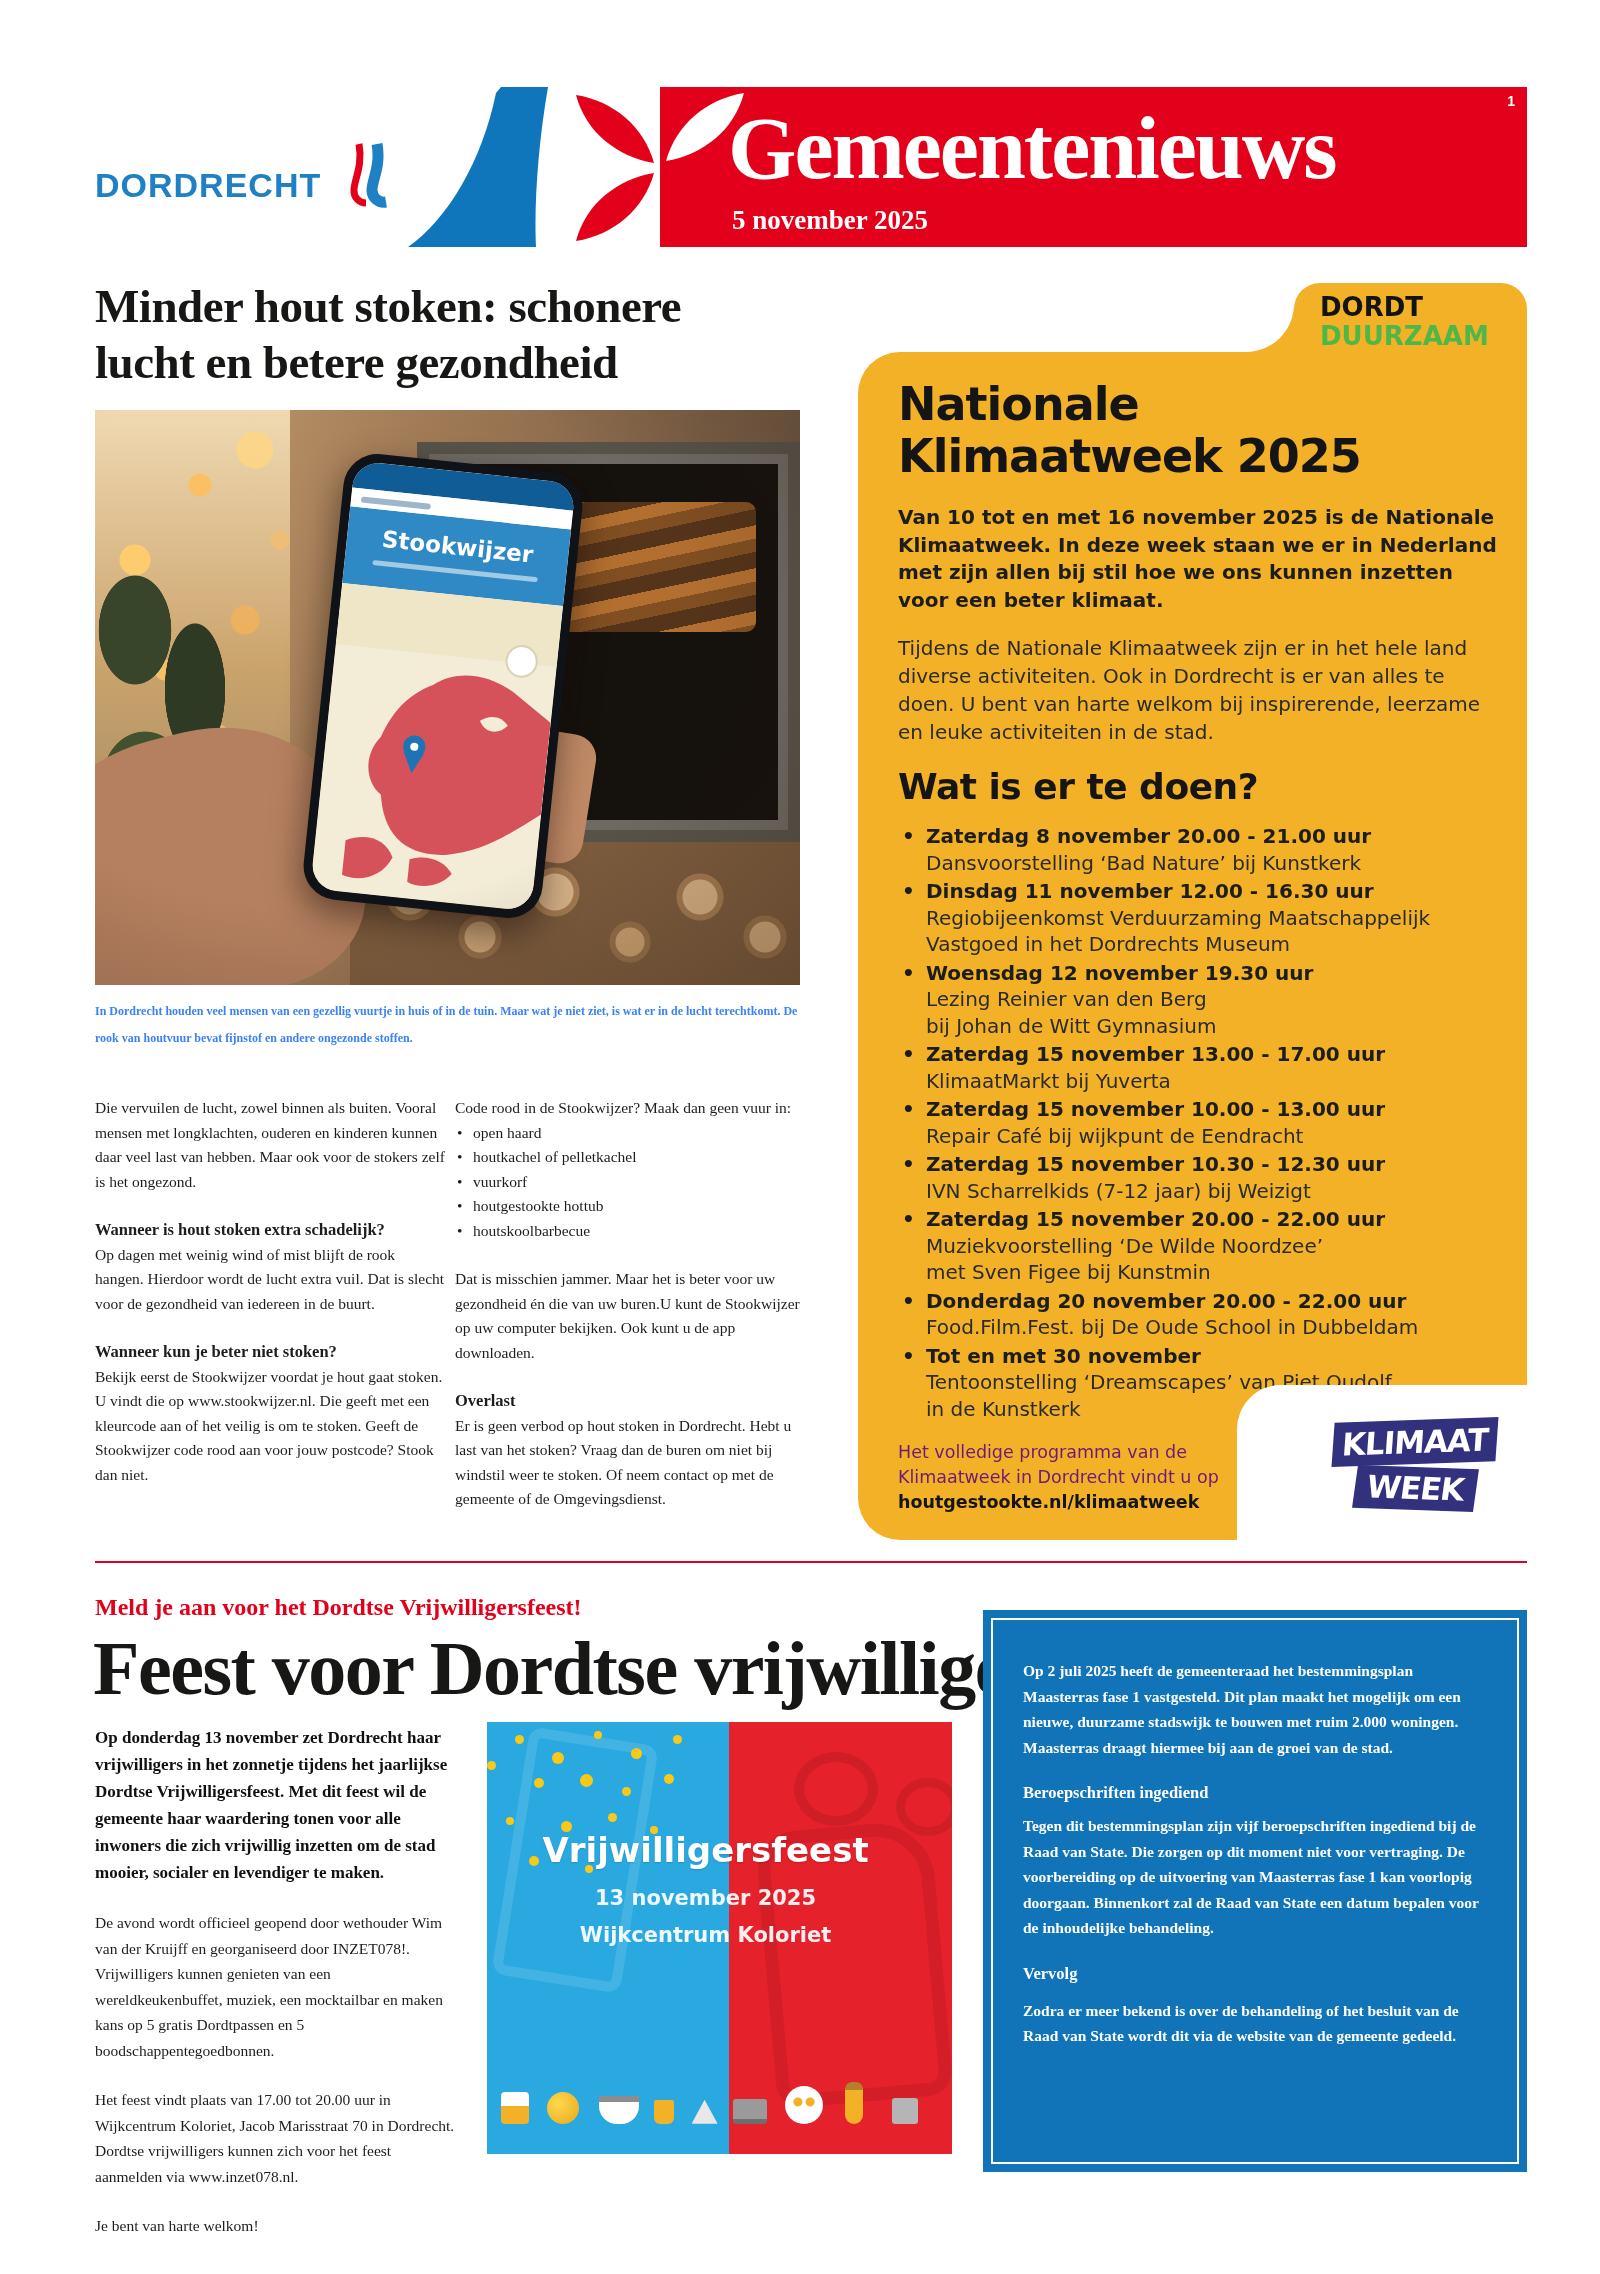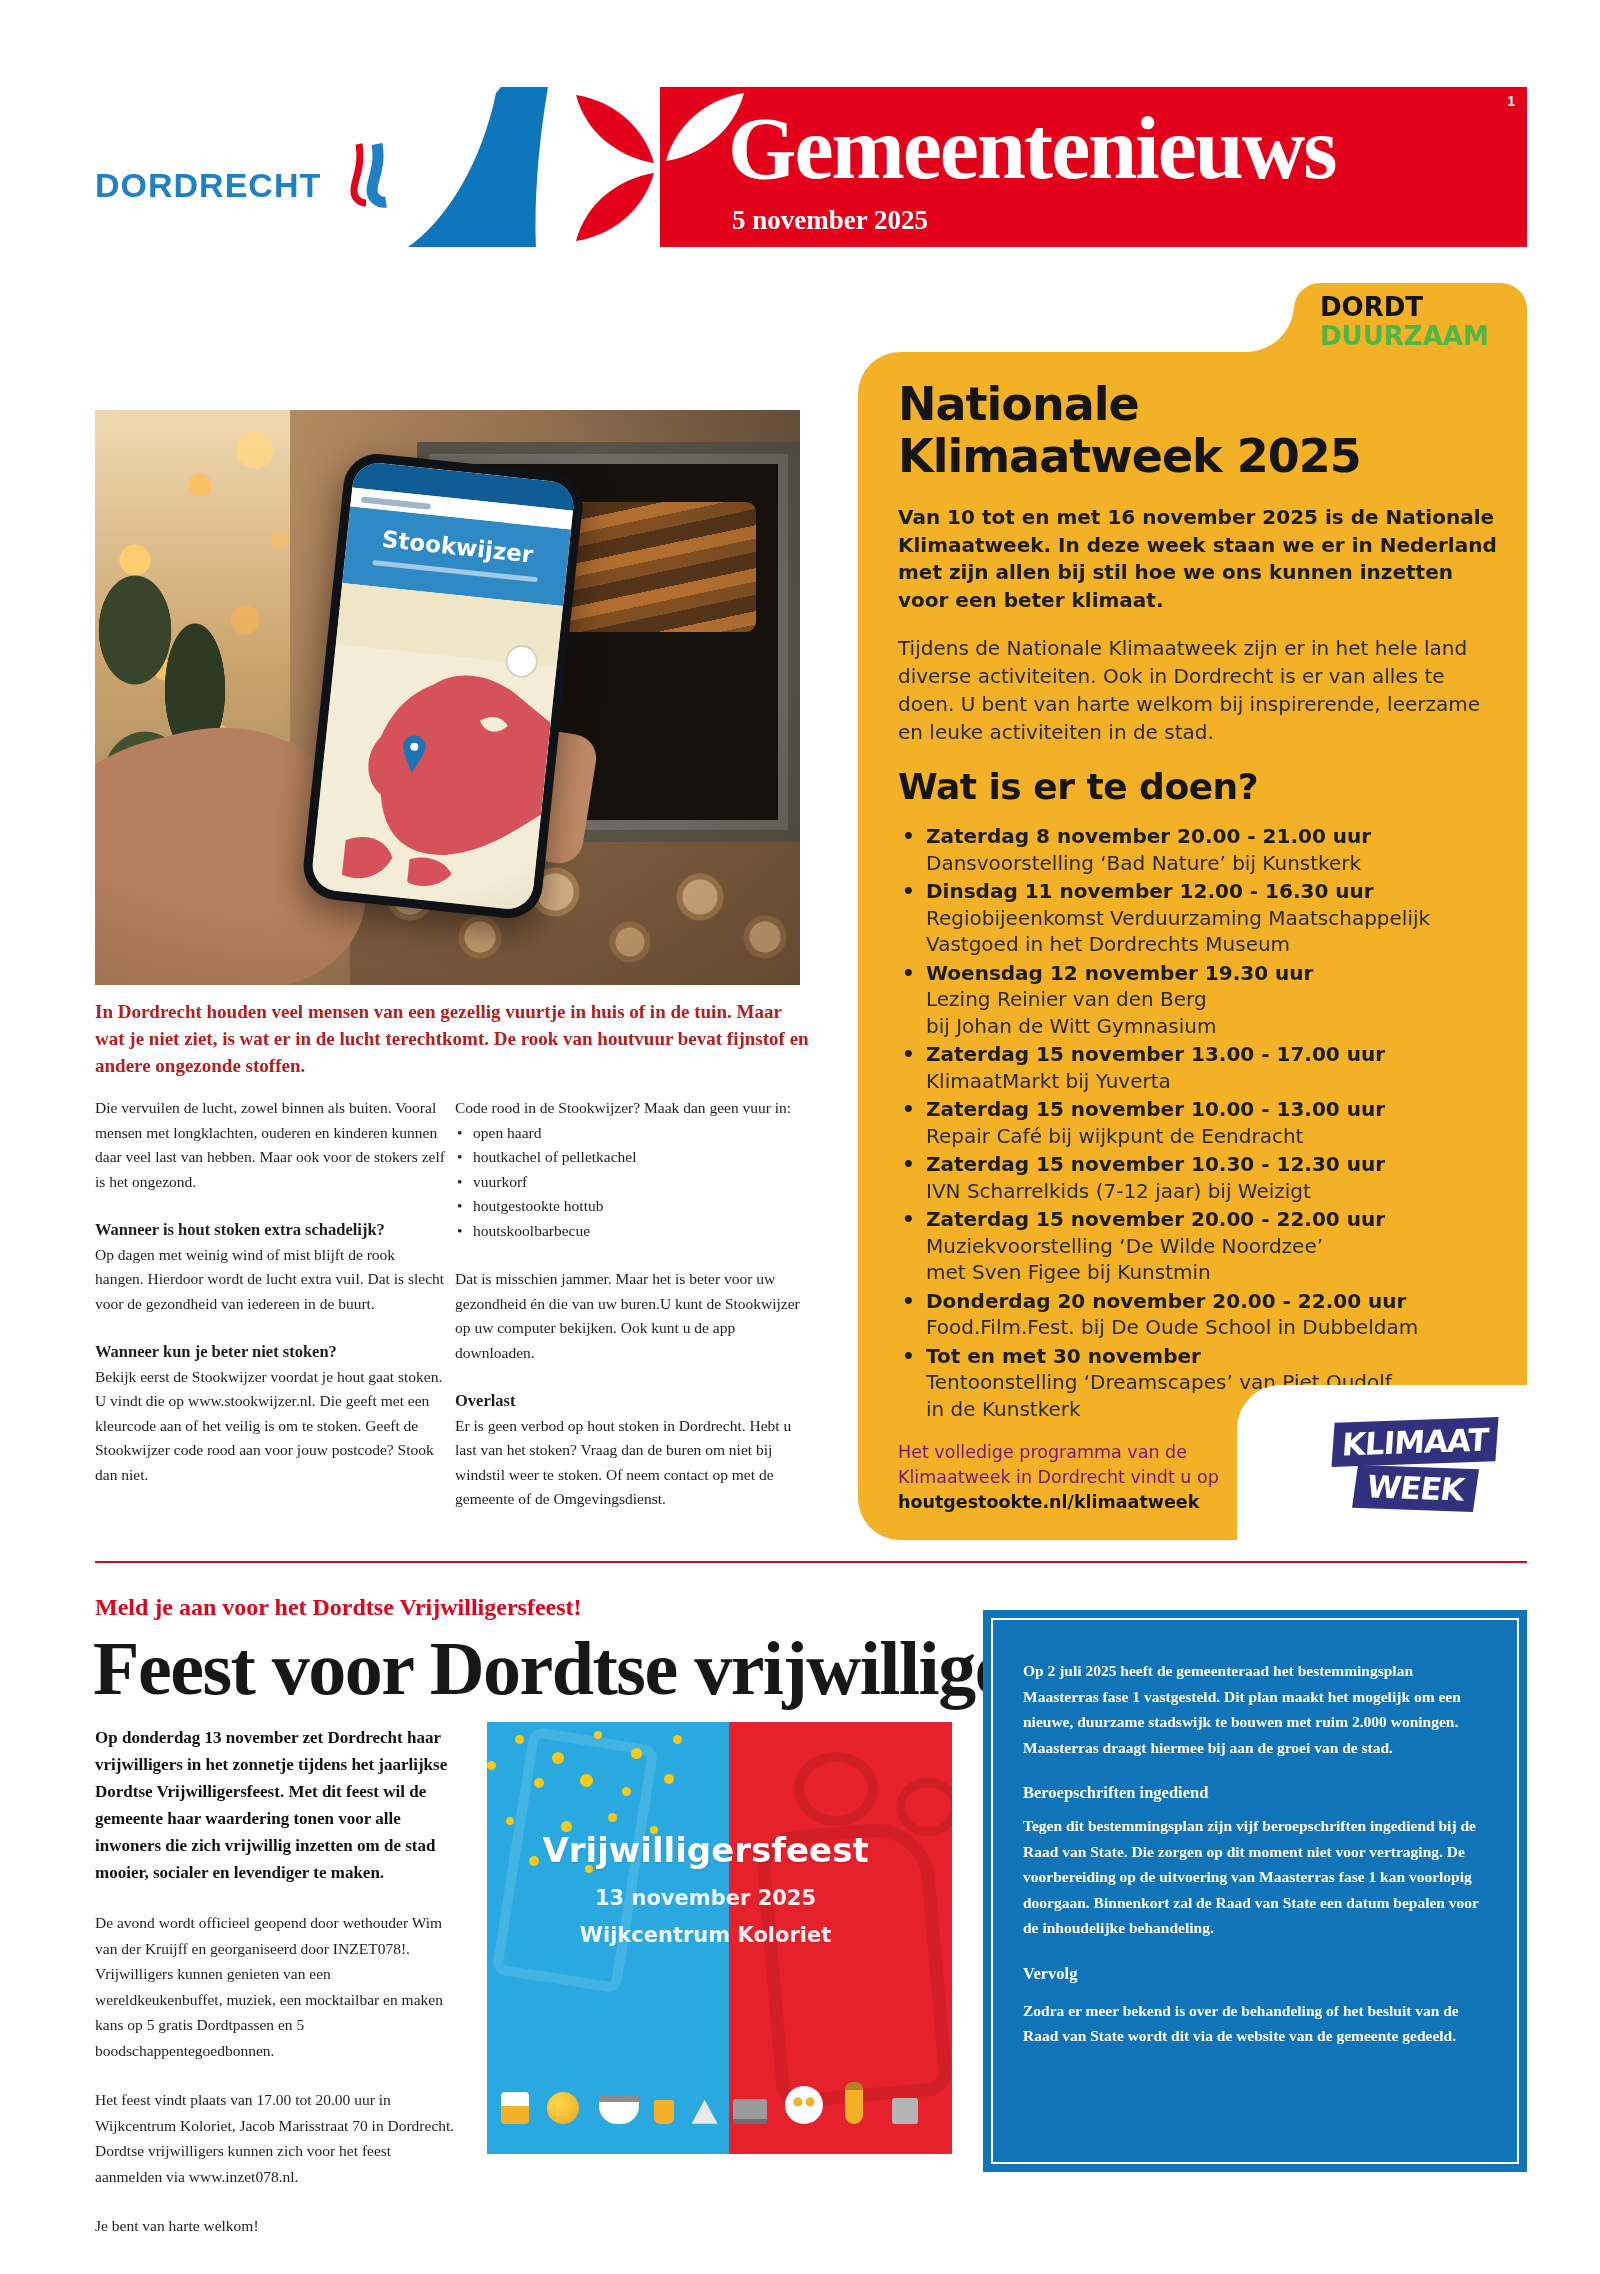--- a/index.html
+++ b/index.html
@@ -70,22 +70,22 @@
                     background:#9db6c9;border-radius:3px;}
   .scr-head{height:86px;background:#2f89c5;text-align:center;}
   .scr-head .t{color:#fff;font-family:"DejaVu Sans",sans-serif;font-weight:bold;font-size:23px;
                padding-top:16px;}
   .scr-head::after{content:"";display:block;width:75%;height:5px;margin:9px auto 0;
                    background:rgba(255,255,255,.55);border-radius:3px;}
   .scr-map{flex:1;position:relative;}
   .ph-vignette{position:absolute;inset:0;
      background:radial-gradient(ellipse at 32% 40%,transparent 55%,rgba(35,22,12,.28) 100%);}
 
-  .smoke-intro{left:95px;top:998px;width:715px;font-weight:bold;font-size:19px;line-height:27px;
-               color:#b91c1c;}
+  .smoke-intro{left:95px;top:998px;width:715px;font-weight:bold;font-size:12px;line-height:27px;
+               color:#3b82f6;}
   .smoke-col{top:1096px;width:352px;font-size:15.5px;line-height:24.5px;}
   .smoke-col.c1{left:95px;}
   .smoke-col.c2{left:455px;width:350px;}
   .smoke-col p{margin:0 0 0;}
   .smoke-col .gap{margin-top:24px;}
   .smoke-col h4{margin:24px 0 0;font-size:16.5px;line-height:24.5px;font-weight:bold;}
   .smoke-col ul{list-style:none;margin:0;padding:0;}
   .smoke-col li{position:relative;padding-left:18px;}
   .smoke-col li::before{content:"\2022";position:absolute;left:2px;}
 
@@ -201,20 +201,21 @@
 
   <svg class="abs header-decor" width="380" height="160" viewBox="0 0 380 160">
     <path d="M28,160 C68,132 102,74 116,6 L121,0 L168,0 C158,58 154,118 156,160 Z" fill="#1076bc"></path>
     <g transform="translate(280,80)">
       <path d="M-6,-4 C-42,-10 -74,-34 -84,-72 C-46,-66 -16,-40 -6,-4 Z" fill="#e2001a"></path>
       <path d="M-6,6 C-42,12 -74,36 -84,74 C-46,68 -16,42 -6,6 Z" fill="#e2001a"></path>
       <path d="M6,-6 C42,-12 74,-36 84,-74 C46,-68 16,-42 6,-6 Z" fill="#ffffff"></path>
     </g>
   </svg>
 
+  <div class="abs smoke-title">Minder hout stoken: schonere lucht en betere gezondheid</div>
 
   <div class="abs photo">
     <div class="ph-window"></div>
     <div class="ph-bokeh"></div>
     <div class="ph-plant"></div>
     <div class="ph-pot"></div>
     <div class="ph-fireplace">
       <div class="ph-firebox">
         <div class="ph-logs"></div>
       </div>

